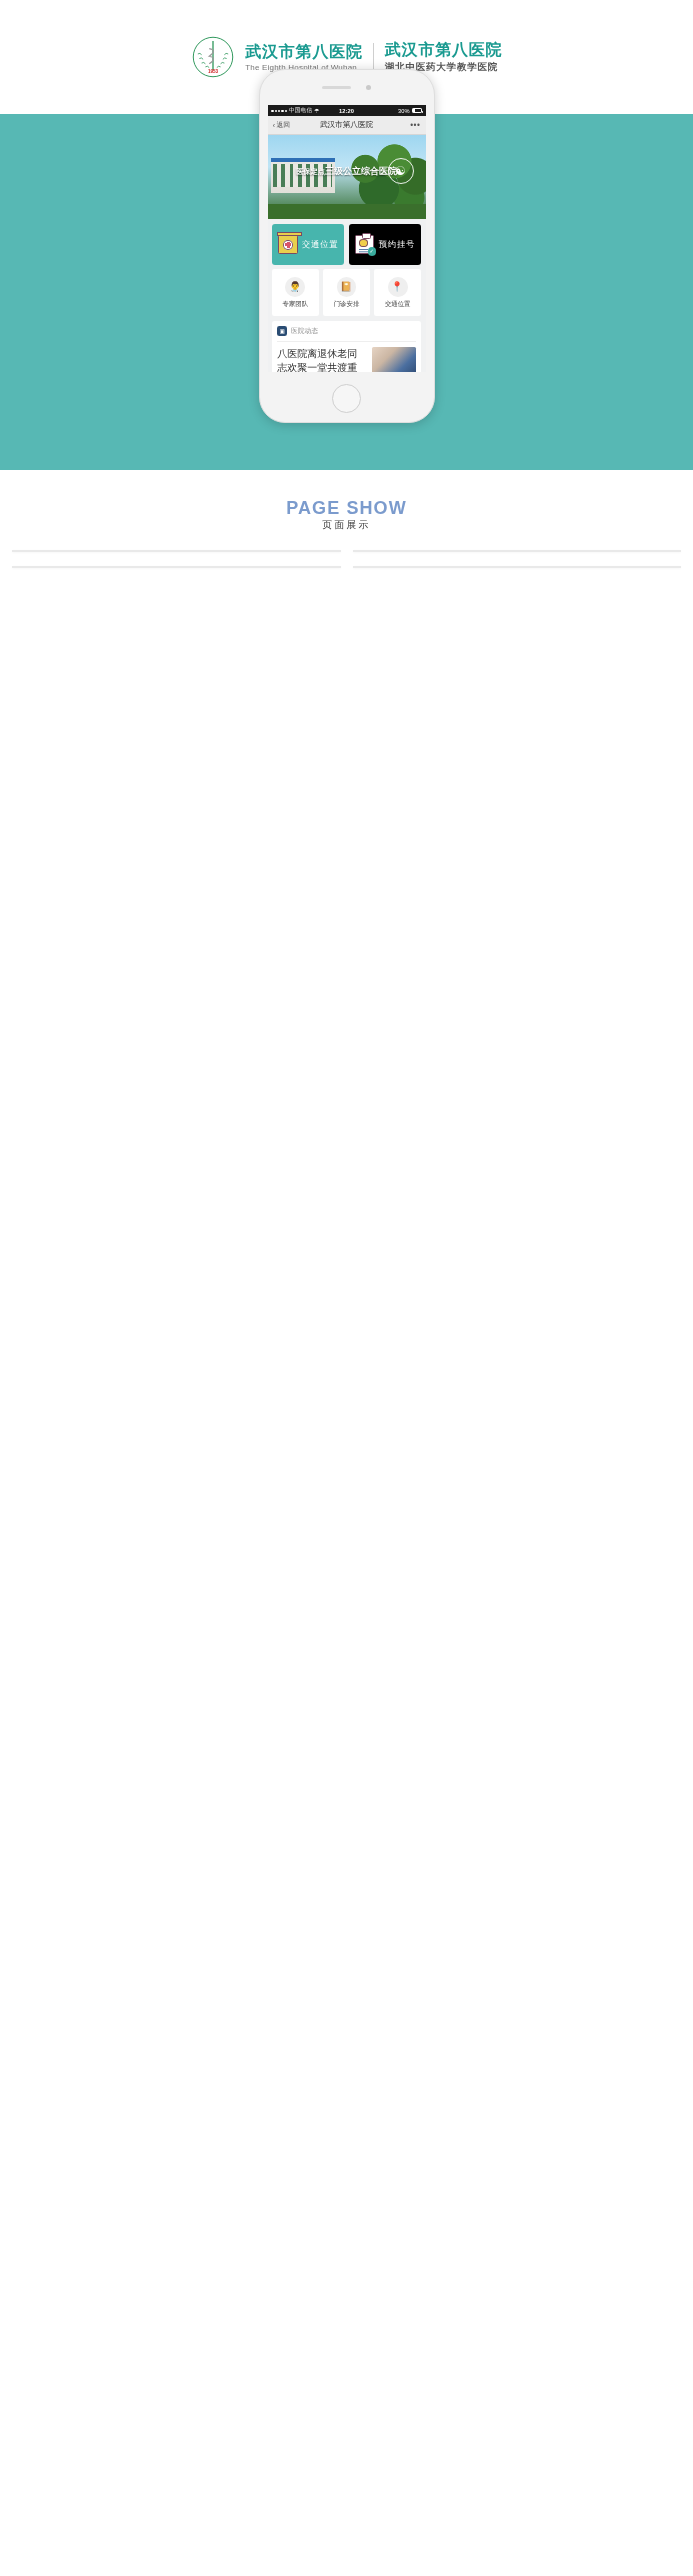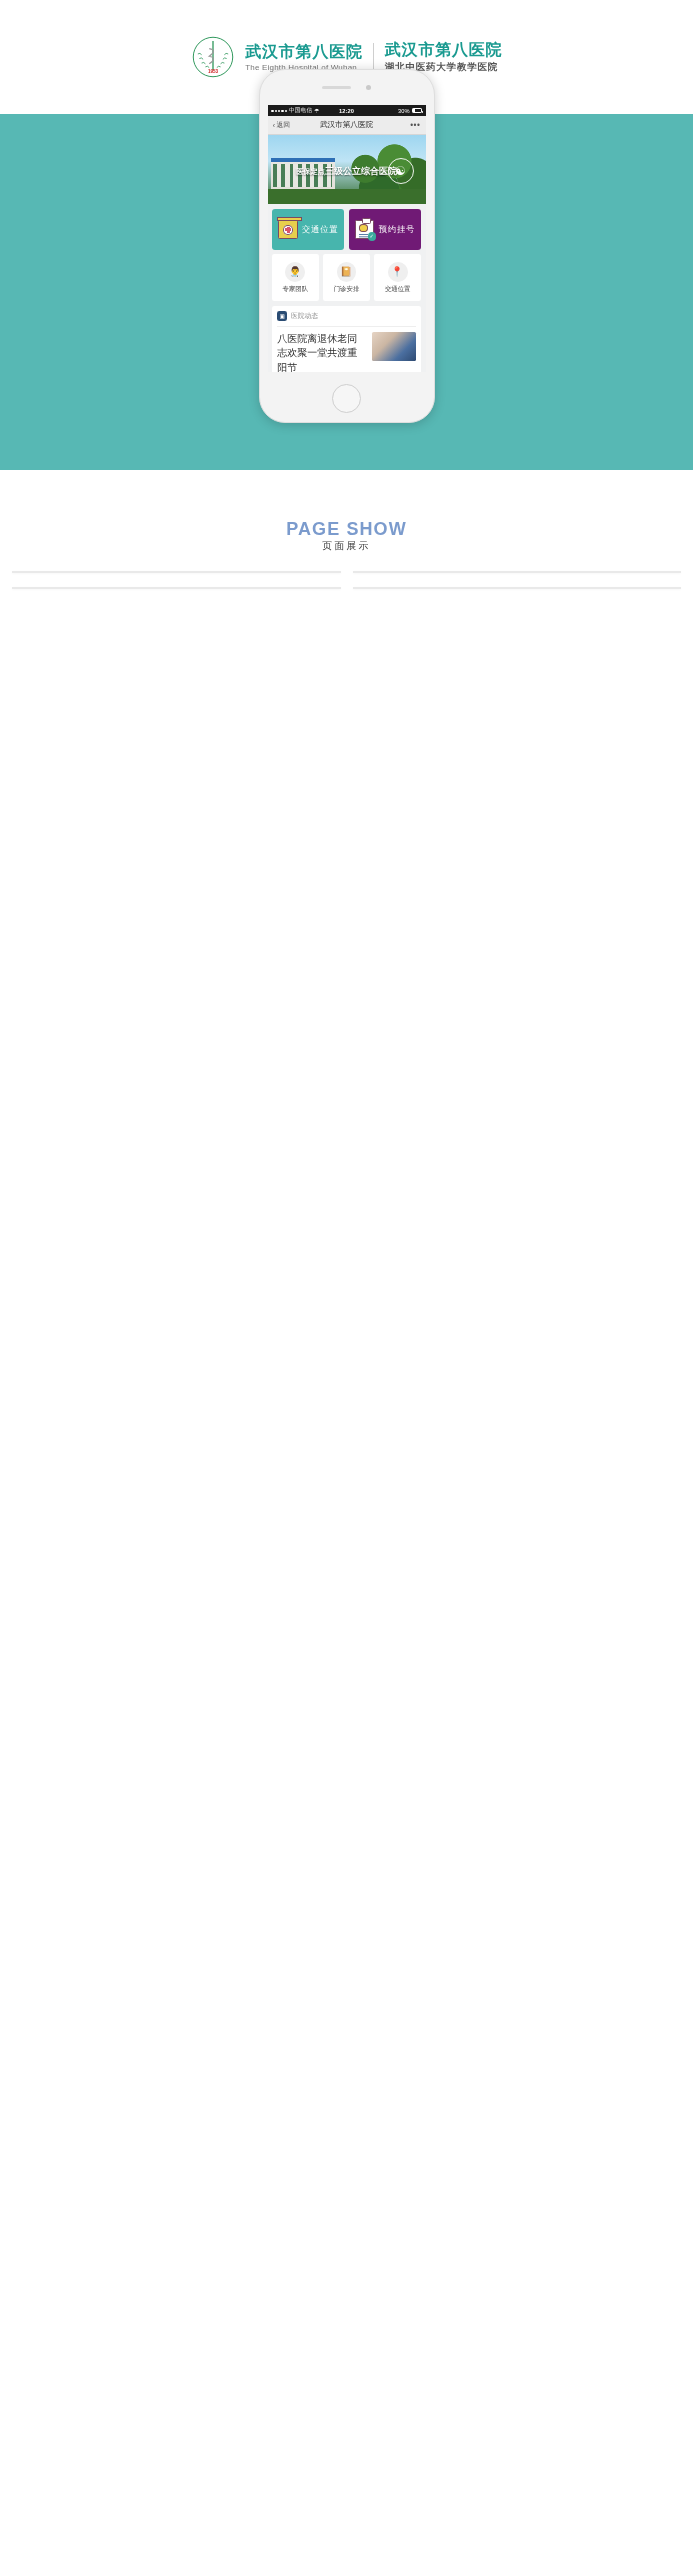--- a/index.html
+++ b/index.html
@@ -91,21 +91,21 @@
   }
   .wx-back { font-size: 6.8px; color: #4f4f4f; display:flex;align-items:center;gap:1.5px; z-index:2;}
   .wx-title {
     position: absolute; left: 0; right: 0; text-align: center;
     font-size: 7.6px; color: #2b2b2b;
   }
   .wx-more { margin-left: auto; font-size: 8.3px; color: #555; letter-spacing: 0.4px; z-index:2; line-height: 0.6;}
 
   
   .app-banner {
-    height: 69px; position: relative; overflow: hidden;
+    height: 84px; position: relative; overflow: hidden;
     background: linear-gradient(to bottom, #9ed6f0 0%, #bfe4f5 38%, #2f6a2a 100%);
   }
   .bld {
     position:absolute; left:3px; top:23px; width:64px; height:35px;
     background: linear-gradient(to bottom,#e8e7e2 0%, #e2e0da 100%);
     border-top: 4.5px solid #2e6fb5;
   }
   .bld::before{
     content:''; position:absolute; left:2.3px; top:1.5px; right:2.3px; height:23px;
     background: repeating-linear-gradient(90deg,#2d6b3e 0 3.8px,#e9e8e3 3.8px 8.3px);
@@ -133,21 +133,21 @@
   }
   .banner-seal span{color:#fff;font-size:12px;}
 
   .app-body { background:#f0f1f2; padding: 4.5px 4.5px 0; }
   .big-cards { display:flex; gap:4.5px; }
   .big-card {
     flex:1; height:41px; border-radius:3px; display:flex; align-items:center;
     justify-content:center; gap:4.5px; color:#fff; font-size:8.3px; letter-spacing:0.8px;
   }
   .bc-teal { background:#47b5ad; }
-  .bc-blue { background:#701a75; }
+  .bc-blue { background:#000000; }
   .bc-ico { width:19.7px;height:19.7px;flex:0 0 19.7px;position:relative;}
   .sign-ico{background:#e8cf4c;border:1.2px solid #7a4a62;border-radius:1.5px;}
   .sign-ico::before{content:'';position:absolute;left:-2.3px;top:-3.8px;width:23px;height:2.3px;background:#e8cf4c;border:1.1px solid #7a4a62;}
   .sign-ico::after{content:'';position:absolute;left:4.5px;top:4.5px;width:9.8px;height:9.8px;border-radius:50%;background:#fff;
      box-shadow:inset 0 0 0 0.9px #7a4a62;}
   .cross{position:absolute;left:8px;top:6.4px;width:3px;height:6px;background:#d9546a;z-index:2;}
   .cross::after{content:'';position:absolute;left:-1.5px;top:1.5px;width:6px;height:3px;background:#d9546a;}
   .clip-ico{background:#fff;border:1.2px solid #7a4a62;border-radius:1.5px;}
   .clip-ico::before{content:'';position:absolute;left:6px;top:-3px;width:7.6px;height:4.5px;background:#fff;border:1.1px solid #7a4a62;border-radius:1.5px;}
   .clip-av{position:absolute;left:3.8px;top:3px;width:8.3px;height:8.3px;border-radius:50%;background:#f0cf4a;box-shadow:inset 0 0 0 0.9px #7a4a62;}
@@ -167,21 +167,21 @@
   .news-badge{width:9.8px;height:9.8px;border-radius:2.3px;background:#2a4c73;color:#fff;font-size:5.3px;display:flex;align-items:center;justify-content:center;}
   .news-head-t{font-size:6.8px;color:#8b8b8b;}
   .news-item{display:flex;gap:5.3px;padding-top:5.3px;}
   .news-txt{flex:1;}
   .news-title{font-size:10px;color:#2d2d2d;line-height:1.45;}
   .news-desc{font-size:4.5px;color:#b4b4b4;line-height:1.6;margin-top:3px;}
   .news-thumb{width:44px;height:29px;border-radius:1.5px;flex:0 0 44px;
     background:linear-gradient(135deg,#e6d4c4 0%,#cbb6a3 35%,#4b6fa0 70%,#2e4a72 100%);}
 
   
-  .showcase-title { text-align:center; padding: 49px 0 18px; background:#fff; }
+  .showcase-title { text-align:center; padding: 28px 0 18px; background:#fff; }
   .st-en { font-size: 18px; font-weight: bold; color: #7b9bcd; letter-spacing: 1.1px; }
   .st-cn { font-size: 9.8px; color: #3d3d3d; letter-spacing: 2.3px; }
 
   
   .grid { padding: 0 12px 30px; background:#fff; }
   .grid-row { display:flex; gap: 12px; align-items:flex-start; }
   .shot {
     background:#fff; border:0.8px solid #e9e9e9; overflow:hidden; position:relative;
     box-shadow: 0 0.8px 2.3px rgba(0,0,0,.04);
     flex: 1 1 0;

